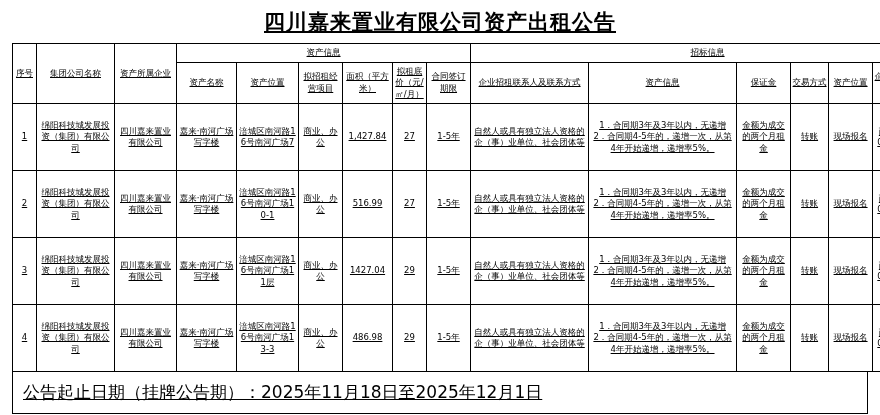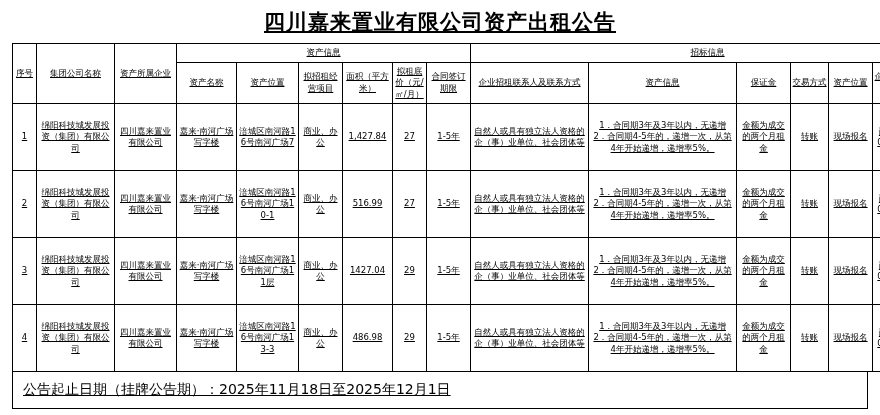--- a/index.html
+++ b/index.html
@@ -64,21 +64,21 @@
     text-align: left;
     padding-left: 5px;
     padding-right: 4px;
     line-height: 1.5;
     margin-left: 16px;
   }
   .foot-wrap {
     margin: 0 12px;
     border: 1px solid #000000;
     border-top: none;
-    font-size: 14px;
+    font-size: 17px;
     padding: 9px 10px;
   }
   
   col.c-no      { width: 24px; }
   col.c-group   { width: 78px; }
   col.c-owner   { width: 62px; }
   col.c-asset   { width: 60px; }
   col.c-loc     { width: 62px; }
   col.c-proj    { width: 44px; }
   col.c-area    { width: 50px; }

